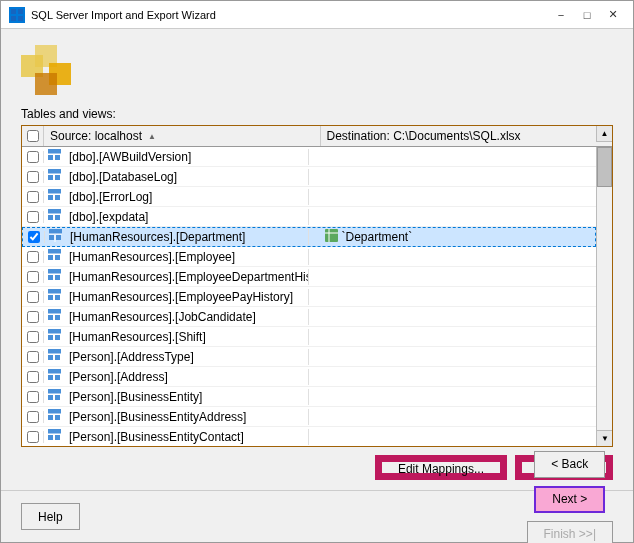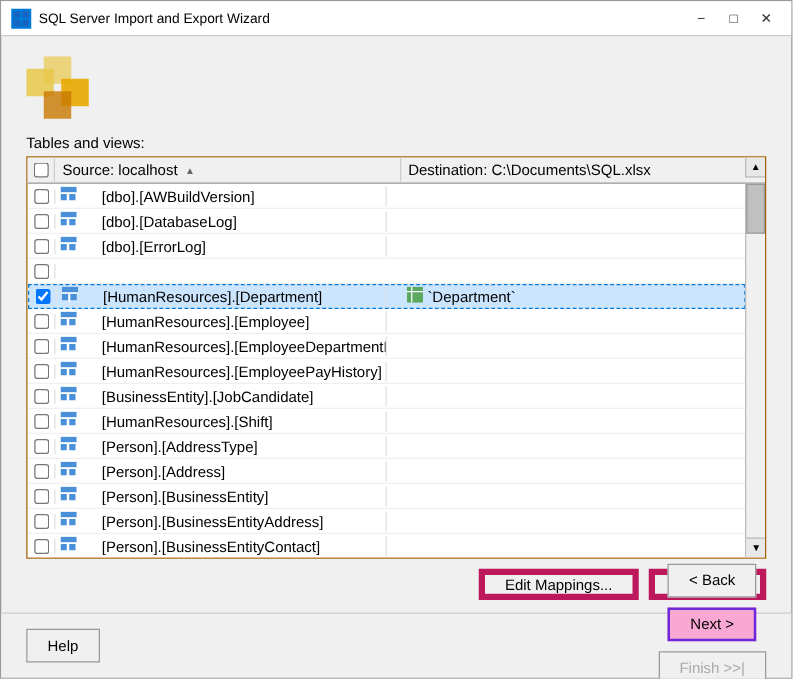--- a/index.html
+++ b/index.html
@@ -147,21 +147,21 @@
       align-items: center;
       justify-content: center;
       border-right: 1px solid #e0e0e0;
     }
     .row-source {
       flex: 1;
       padding: 0 4px;
       font-size: 12px;
       display: flex;
       align-items: center;
-      gap: 20px;
+      gap: 8px;
       border-right: 1px solid #e0e0e0;
       overflow: hidden;
       white-space: nowrap;
     }
     .row-destination {
       flex: 1;
       padding: 0 16px;
       font-size: 12px;
       display: flex;
       align-items: center;
@@ -182,21 +182,21 @@
     .buttons-row {
       display: flex;
       justify-content: flex-end;
       gap: 8px;
       margin-top: 8px;
       flex-shrink: 0;
     }
     .btn {
       height: 25px;
       padding: 0 16px;
-      border: 5px solid #be185d;
+      border: 7px solid #be185d;
       background: #f0f0f0;
       cursor: pointer;
       font-size: 12px;
       font-family: inherit;
     }
     .btn:disabled { color: #aaa; cursor: default; }
     .footer {
       height: 52px;
       background: #f0f0f0;
       border-top: 1px solid #ccc;
@@ -382,20 +382,30 @@
     <line x1="6" y1="6" x2="6" y2="13" stroke="#fff" stroke-width="1"></line>
   </svg></span>
                 <span>[dbo].[ErrorLog]</span>
               </div>
               <div class="row-destination"></div>
             </div>
             <div class="table-row">
               <div class="row-check">
                 <input type="checkbox" style="">
               </div>
+              <div class="row-source">
+                <span><svg width="13" height="13" viewBox="0 0 13 13">
+    <rect x="0" y="0" width="13" height="5" fill="#4a90d9" rx="0"></rect>
+    <rect x="0" y="6" width="5" height="5" fill="#4a90d9" rx="0"></rect>
+    <rect x="7" y="6" width="5" height="5" fill="#4a90d9" rx="0"></rect>
+    <line x1="0" y1="5" x2="13" y2="5" stroke="#fff" stroke-width="1"></line>
+    <line x1="6" y1="6" x2="6" y2="13" stroke="#fff" stroke-width="1"></line>
+  </svg></span>
+                <span>[dbo].[expdata]</span>
+              </div>
               <div class="row-destination"></div>
             </div>
             <div class="table-row selected">
               <div class="row-check">
                 <input type="checkbox" checked="" style="">
               </div>
               <div class="row-source">
                 <span><svg width="13" height="13" viewBox="0 0 13 13">
     <rect x="0" y="0" width="13" height="5" fill="#4a90d9" rx="0"></rect>
     <rect x="0" y="6" width="5" height="5" fill="#4a90d9" rx="0"></rect>
@@ -467,21 +477,21 @@
                 <input type="checkbox" style="">
               </div>
               <div class="row-source">
                 <span><svg width="13" height="13" viewBox="0 0 13 13">
     <rect x="0" y="0" width="13" height="5" fill="#4a90d9" rx="0"></rect>
     <rect x="0" y="6" width="5" height="5" fill="#4a90d9" rx="0"></rect>
     <rect x="7" y="6" width="5" height="5" fill="#4a90d9" rx="0"></rect>
     <line x1="0" y1="5" x2="13" y2="5" stroke="#fff" stroke-width="1"></line>
     <line x1="6" y1="6" x2="6" y2="13" stroke="#fff" stroke-width="1"></line>
   </svg></span>
-                <span>[BusinessEntity].[JobCandidate]</span>
+                <span>[HumanResources].[JobCandidate]</span>
               </div>
               <div class="row-destination"></div>
             </div>
             <div class="table-row">
               <div class="row-check">
                 <input type="checkbox" style="">
               </div>
               <div class="row-source">
                 <span><svg width="13" height="13" viewBox="0 0 13 13">
     <rect x="0" y="0" width="13" height="5" fill="#4a90d9" rx="0"></rect>

